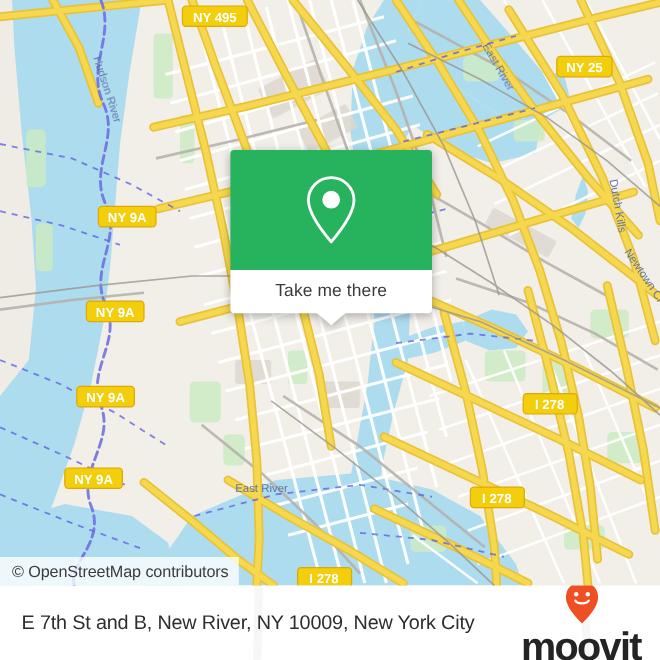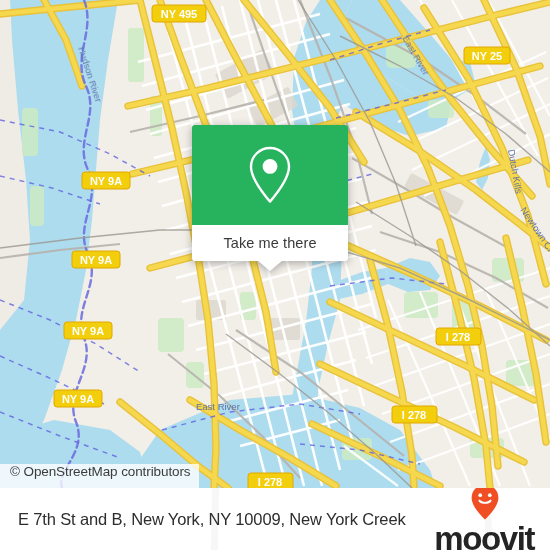--- a/index.html
+++ b/index.html
@@ -11,27 +11,27 @@
   .screen{position:relative;width:550px;height:550px;overflow:hidden;background:#fff;}
 
   
   .map{position:absolute;left:0;top:0;width:550px;height:488px;overflow:hidden;background:#F2EFE9;}
   .map svg{position:absolute;left:0;top:0;display:block;}
 
   
   .attrib{
     position:absolute;left:0;bottom:0;height:24px;
     background:rgba(255,255,255,.78);
-    display:flex;align-items:flex-start;padding:0 8px 0 10px;
+    display:flex;align-items:center;padding:0 8px 0 10px;
     font-size:13.5px;color:#3c3c3c;letter-spacing:-.1px;white-space:nowrap;
   }
 
   
   .card{
-    position:absolute;left:192px;top:125px;width:156px;
+    position:absolute;left:192px;top:125px;width:168px;
     filter:drop-shadow(0 2px 4px rgba(0,0,0,.30));
   }
   .card-green{
     height:100px;border-radius:3px 3px 0 0;
     display:flex;align-items:center;justify-content:center;
   }
   .pin-svg{display:block;}
   .card-foot{
     height:36px;background:#fff;border-radius:0 0 3px 3px;
     display:flex;align-items:center;justify-content:center;
@@ -346,21 +346,21 @@
         <path d="M330,0 L366,54 L400,110 L428,168 L450,226 L468,286 L482,346 L492,406 L498,466"></path>
         <path d="M128,106 L208,88 L288,68 L360,50 L430,32 L500,14 L550,2"></path>
         <path d="M150,268 L226,248 L302,226 L378,204 L452,182 L528,160"></path>
         <path d="M344,244 L412,274 L480,306 L546,340"></path>
         <path d="M320,364 L388,396 L456,428 L524,462"></path>
         <path d="M440,242 L458,310 L474,378 L486,446 L490,550"></path>
       </g>
     </svg>
 
     <div class="footer-inner">
-      <div class="addr">E 7th St and B, New York, NY 10009, New York Creek</div>
+      <div class="addr">E 7th St and B, New River, NY 10009, New York City</div>
       <div class="brand">
         <svg width="30" height="38" viewBox="0 0 30 38">
           <path d="M15 1.5 C7.6 1.5 1.6 7.4 1.6 14.7 C1.6 23.2 11.3 33 15 36.5 C18.7 33 28.4 23.2 28.4 14.7 C28.4 7.4 22.4 1.5 15 1.5 Z" fill="#F04E23"></path>
           <circle cx="10.2" cy="12.2" r="1.85" fill="#FFFFFF"></circle>
           <circle cx="19.8" cy="12.2" r="1.85" fill="#FFFFFF"></circle>
           <path d="M9.4 17.6 C11.4 20.6 18.6 20.6 20.6 17.6" fill="none" stroke="#FFFFFF" stroke-width="1.9" stroke-linecap="round"></path>
         </svg>
         <span class="brand-word">moovit</span>
       </div>
     </div>

